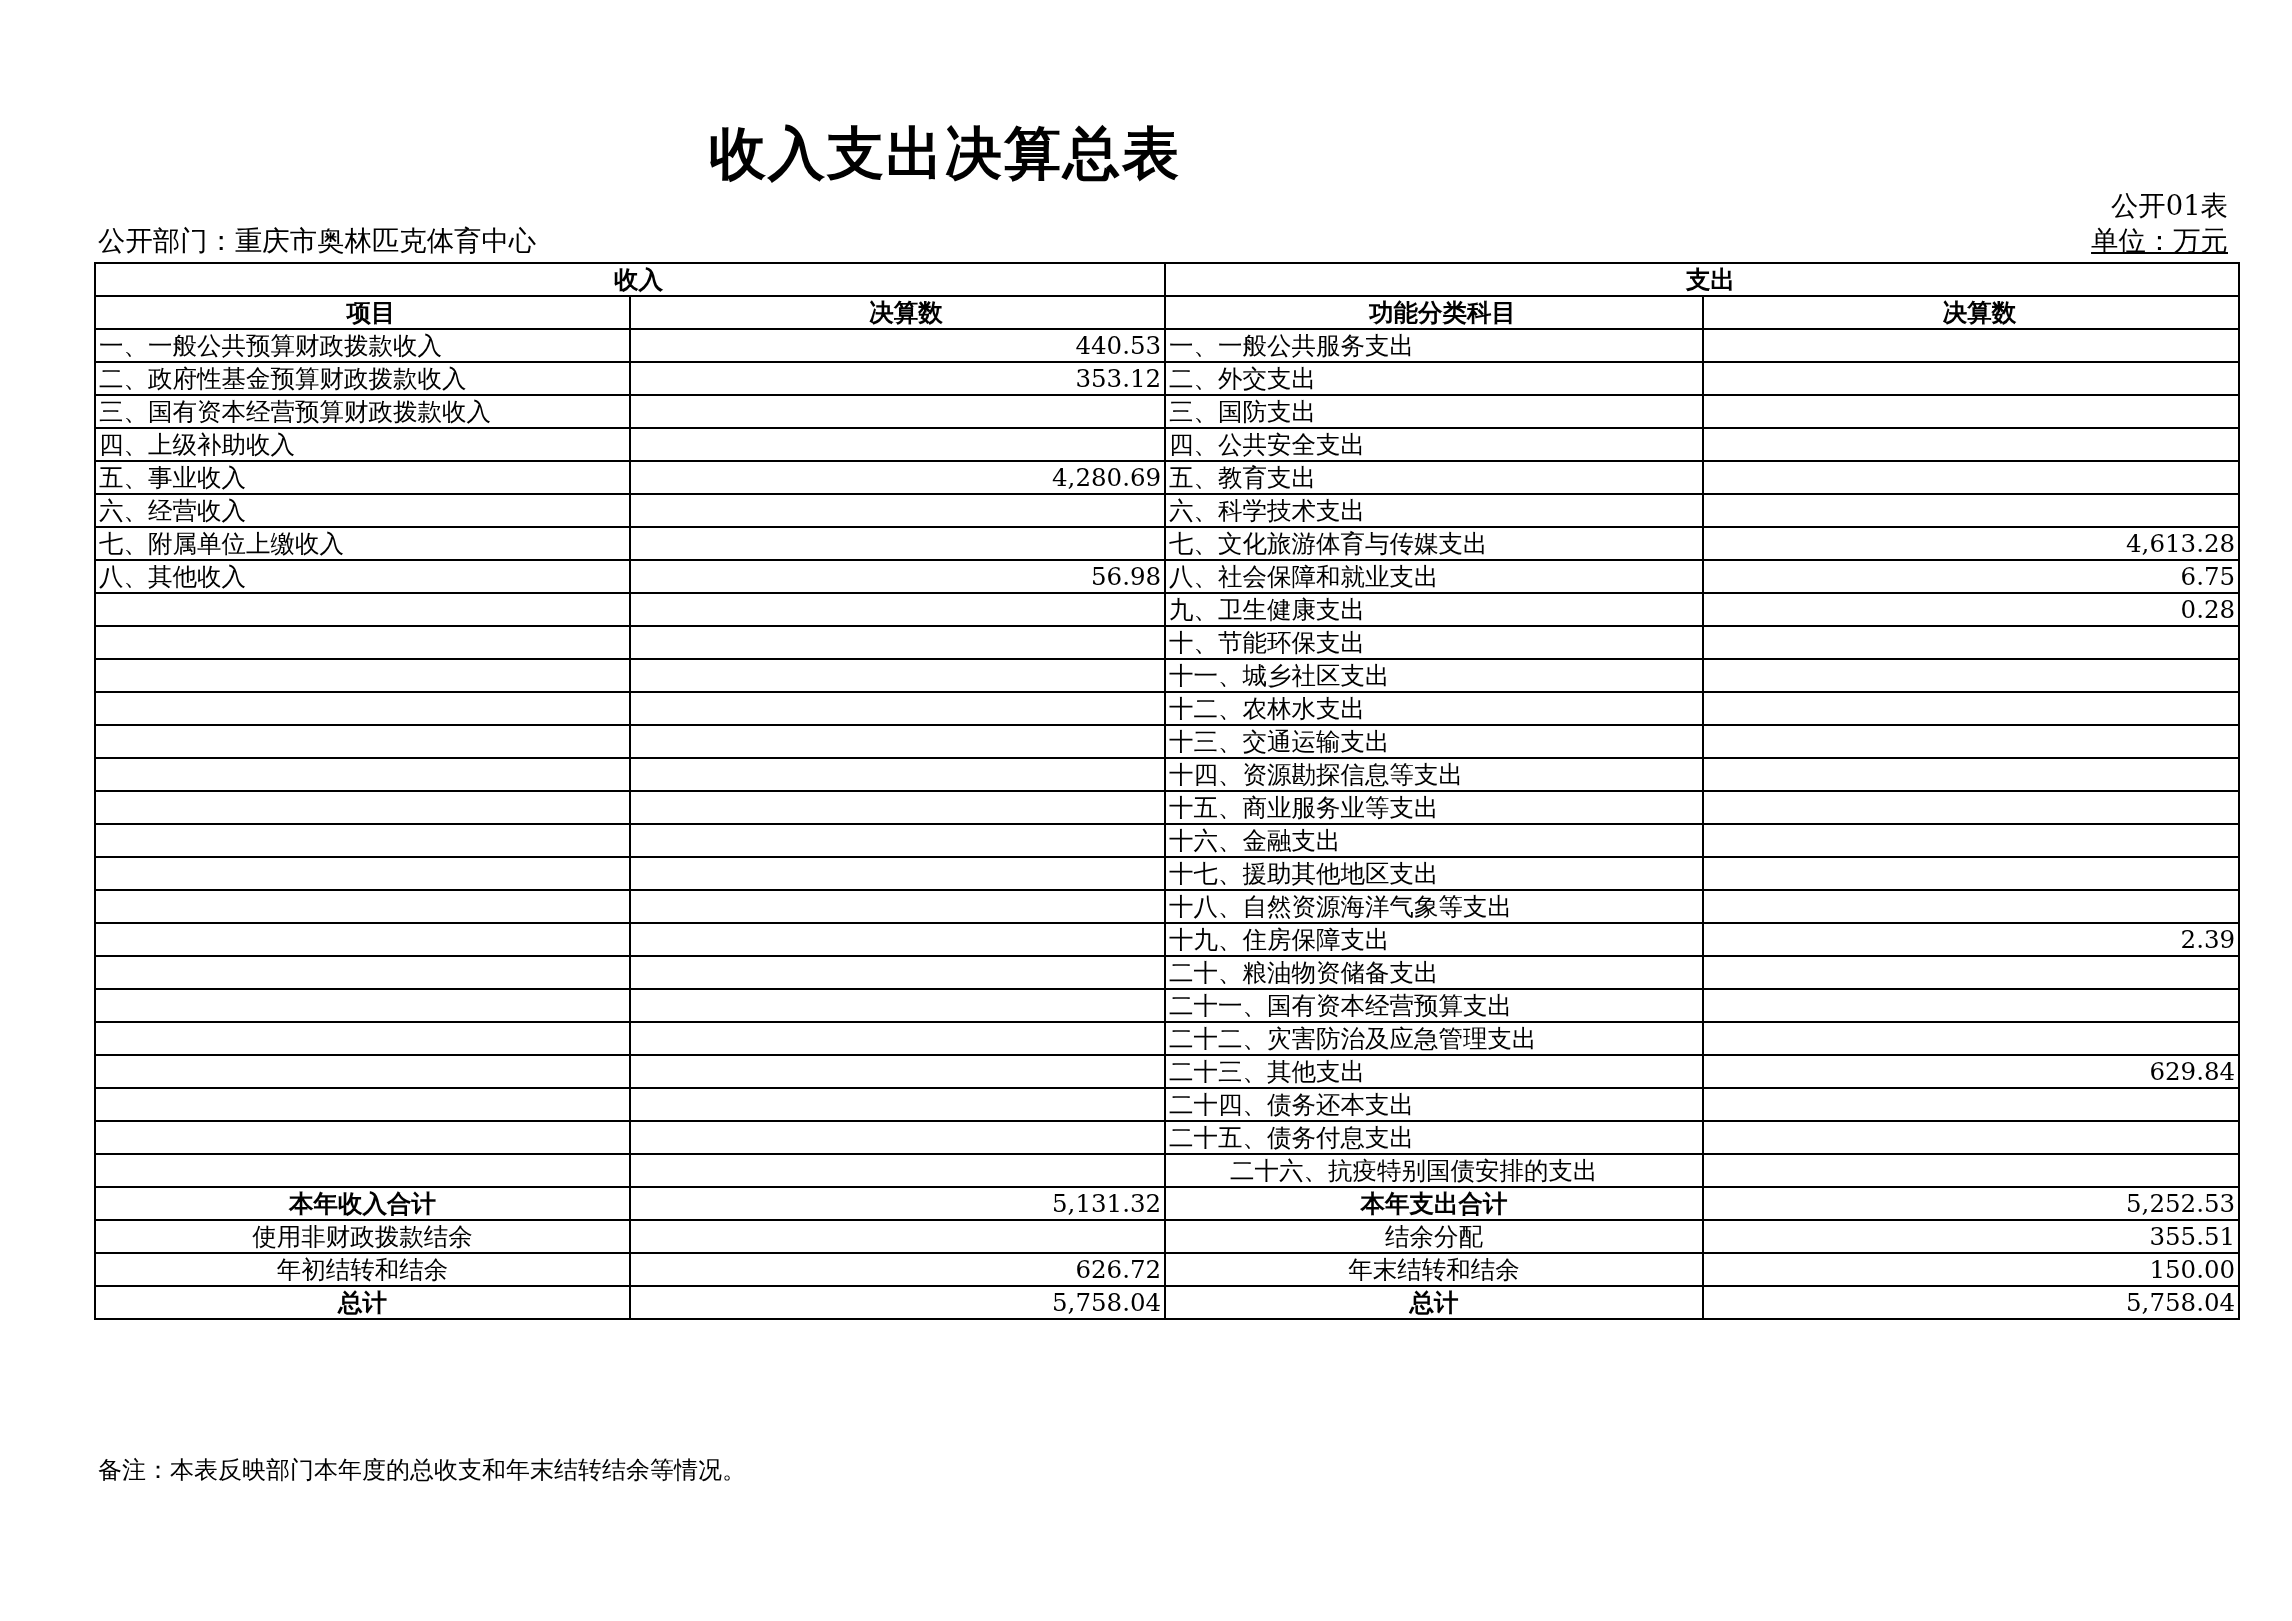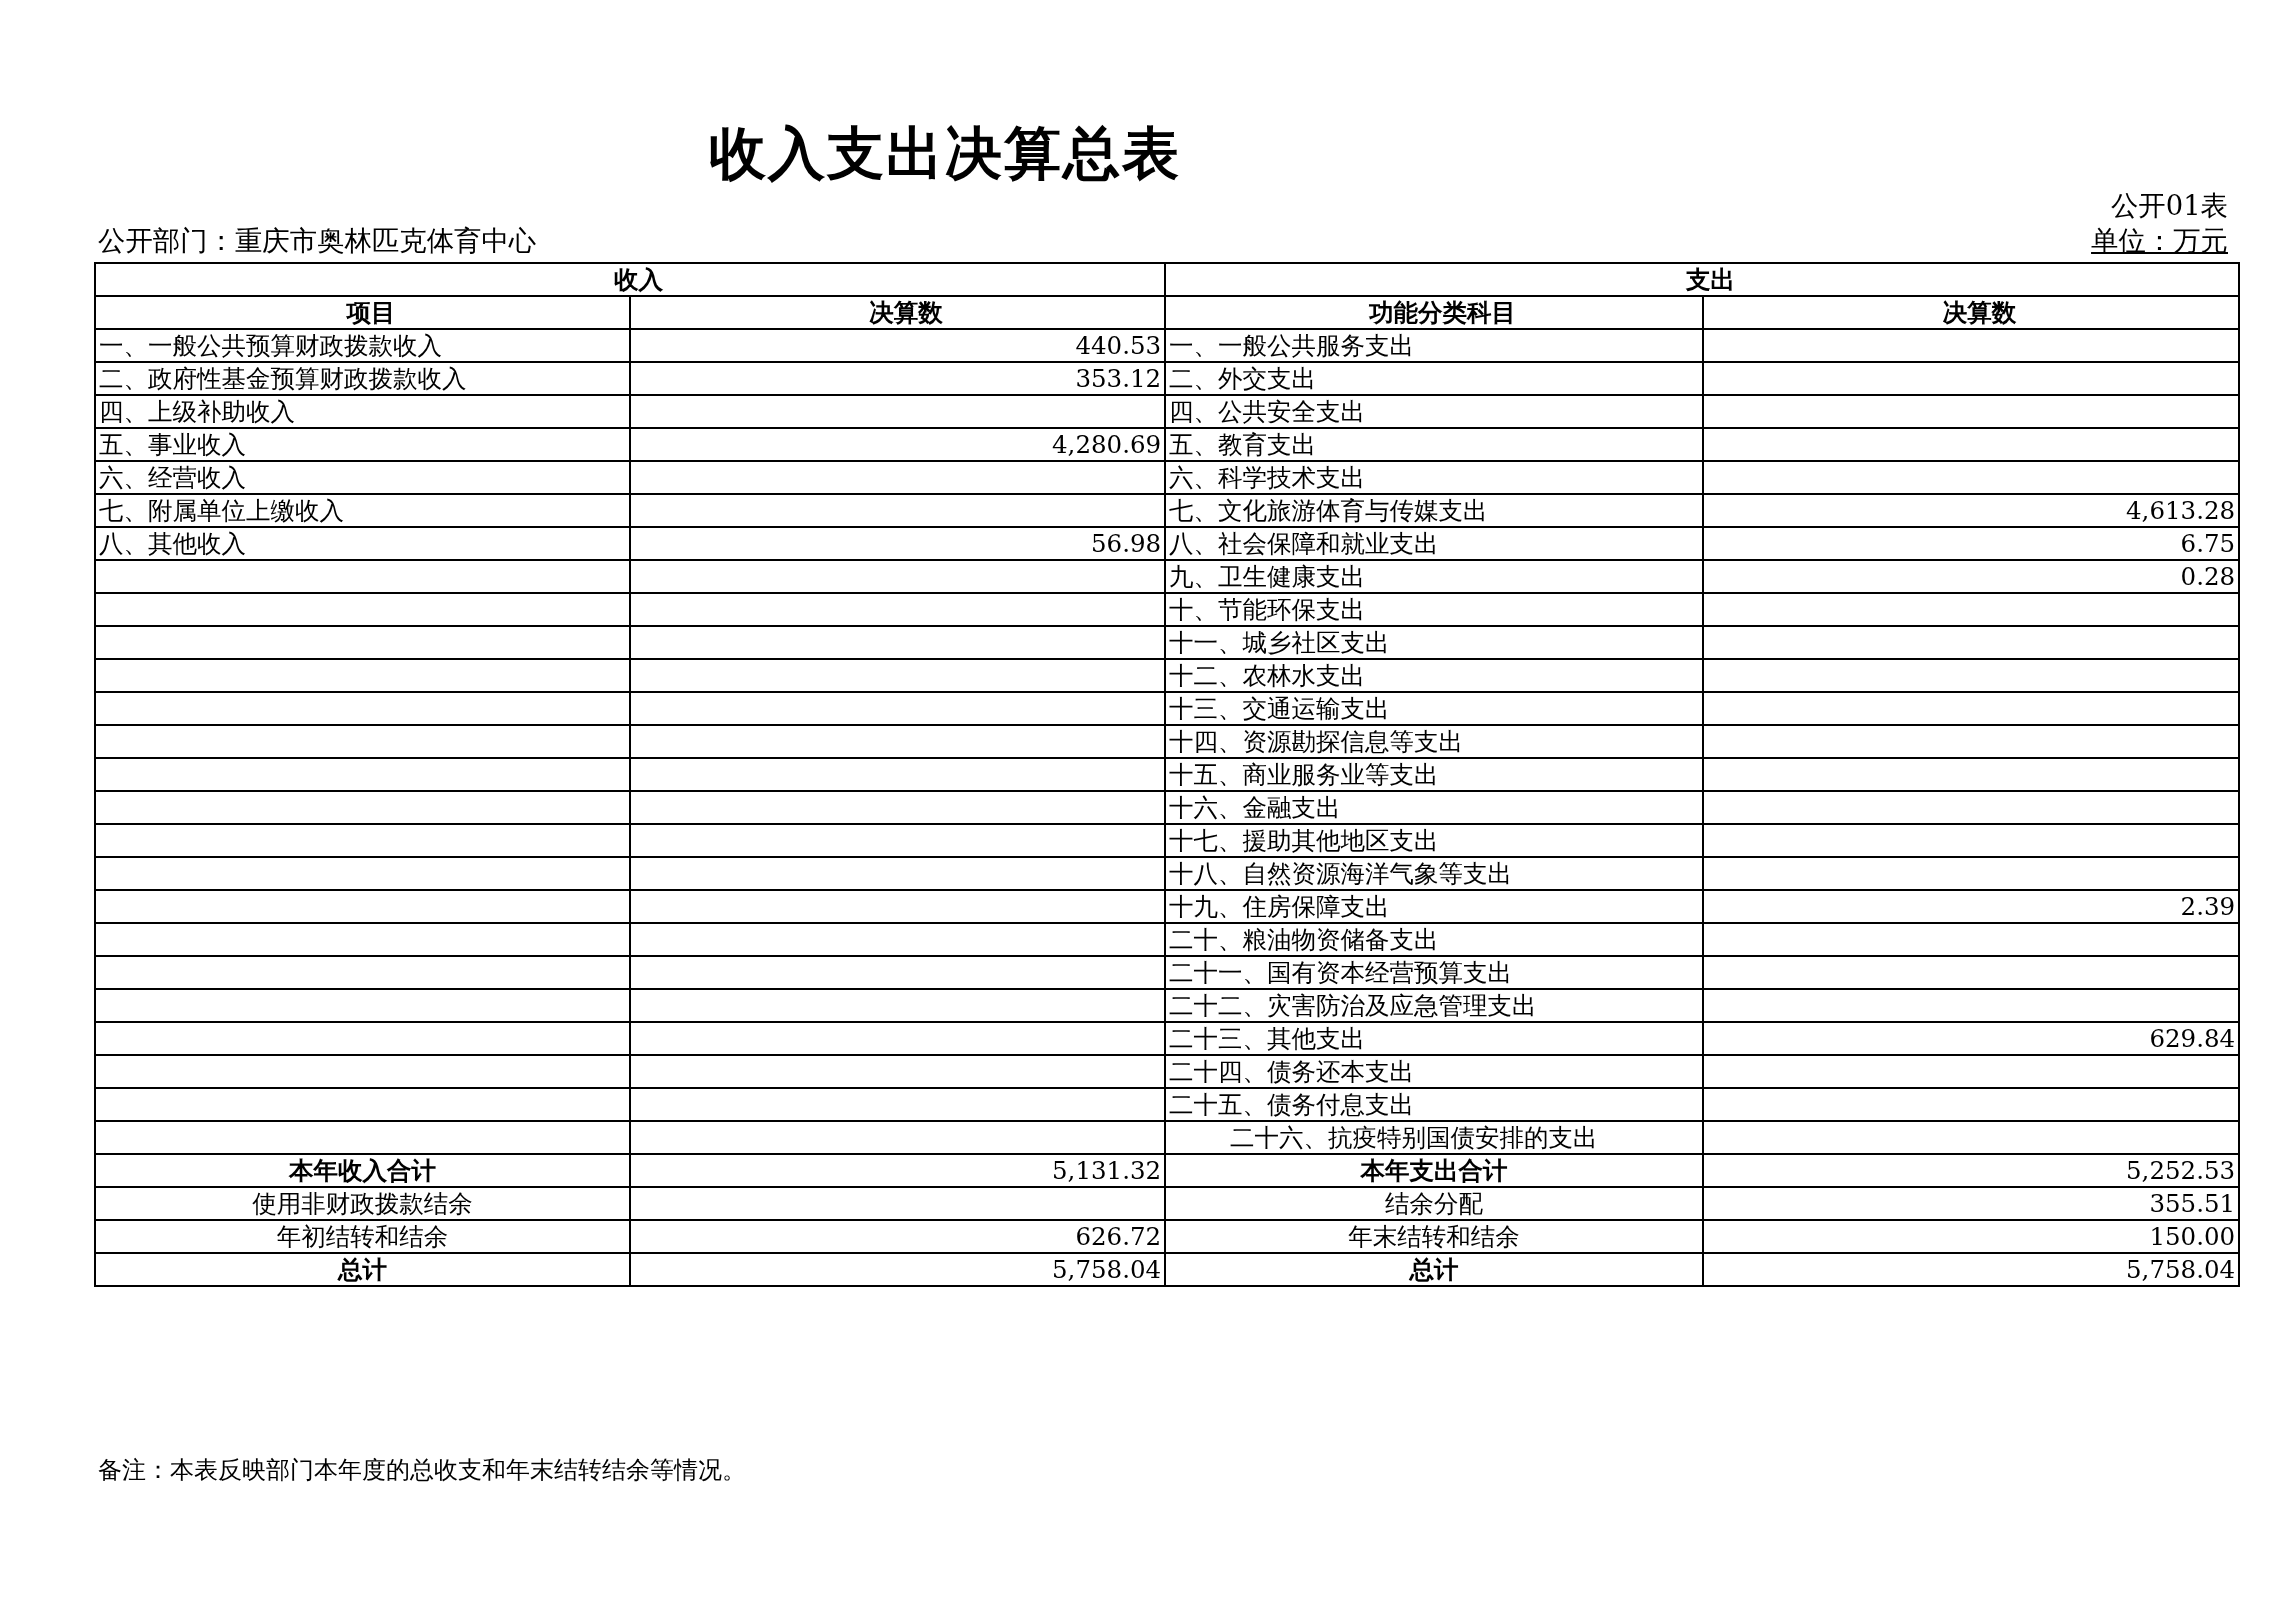--- a/index.html
+++ b/index.html
@@ -51,20 +51,26 @@
         <td>一、一般公共服务支出</td>
         <td class="num"></td>
       </tr>
       <tr>
         <td>二、政府性基金预算财政拨款收入</td>
         <td class="num">353.12</td>
         <td>二、外交支出</td>
         <td class="num"></td>
       </tr>
       <tr>
+        <td>三、国有资本经营预算财政拨款收入</td>
+        <td class="num"></td>
+        <td>三、国防支出</td>
+        <td class="num"></td>
+      </tr>
+      <tr>
         <td>四、上级补助收入</td>
         <td class="num"></td>
         <td>四、公共安全支出</td>
         <td class="num"></td>
       </tr>
       <tr>
         <td>五、事业收入</td>
         <td class="num">4,280.69</td>
         <td>五、教育支出</td>
         <td class="num"></td>

